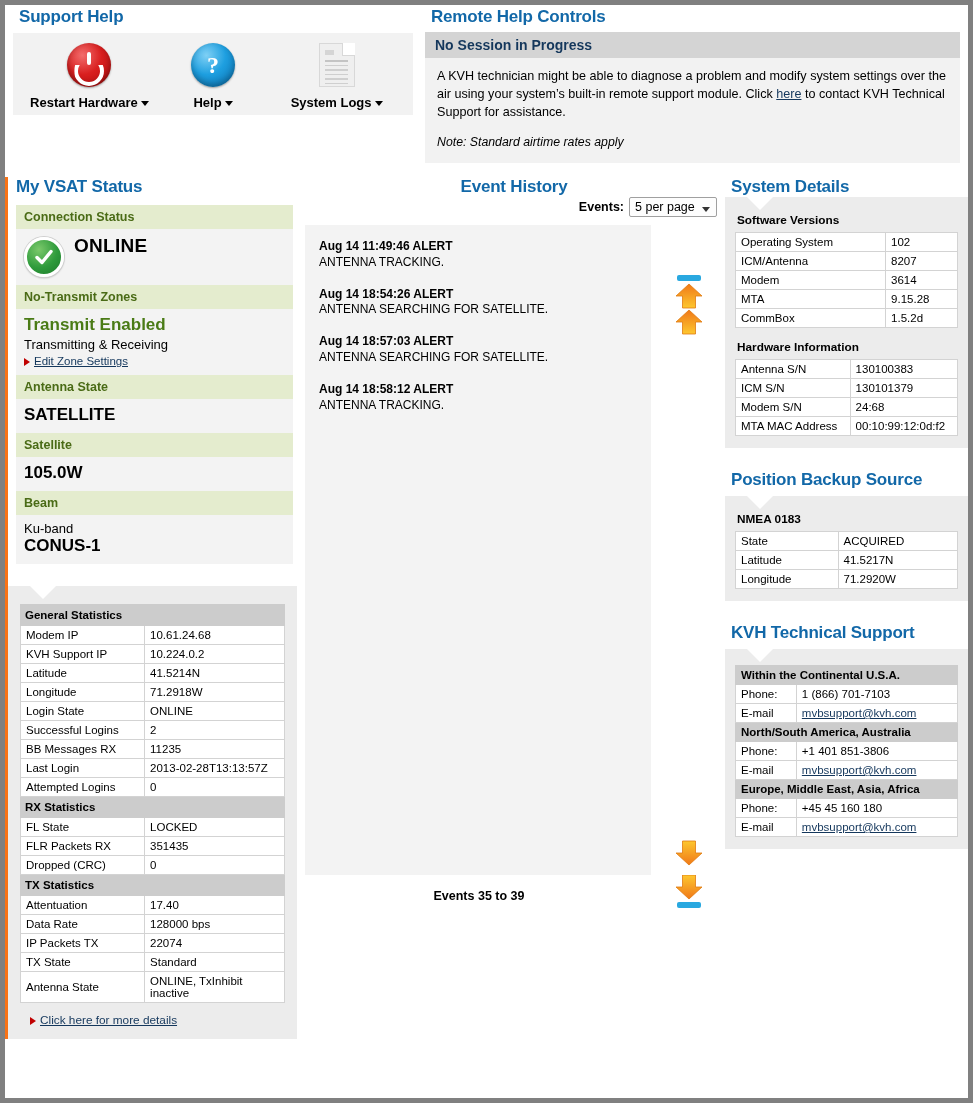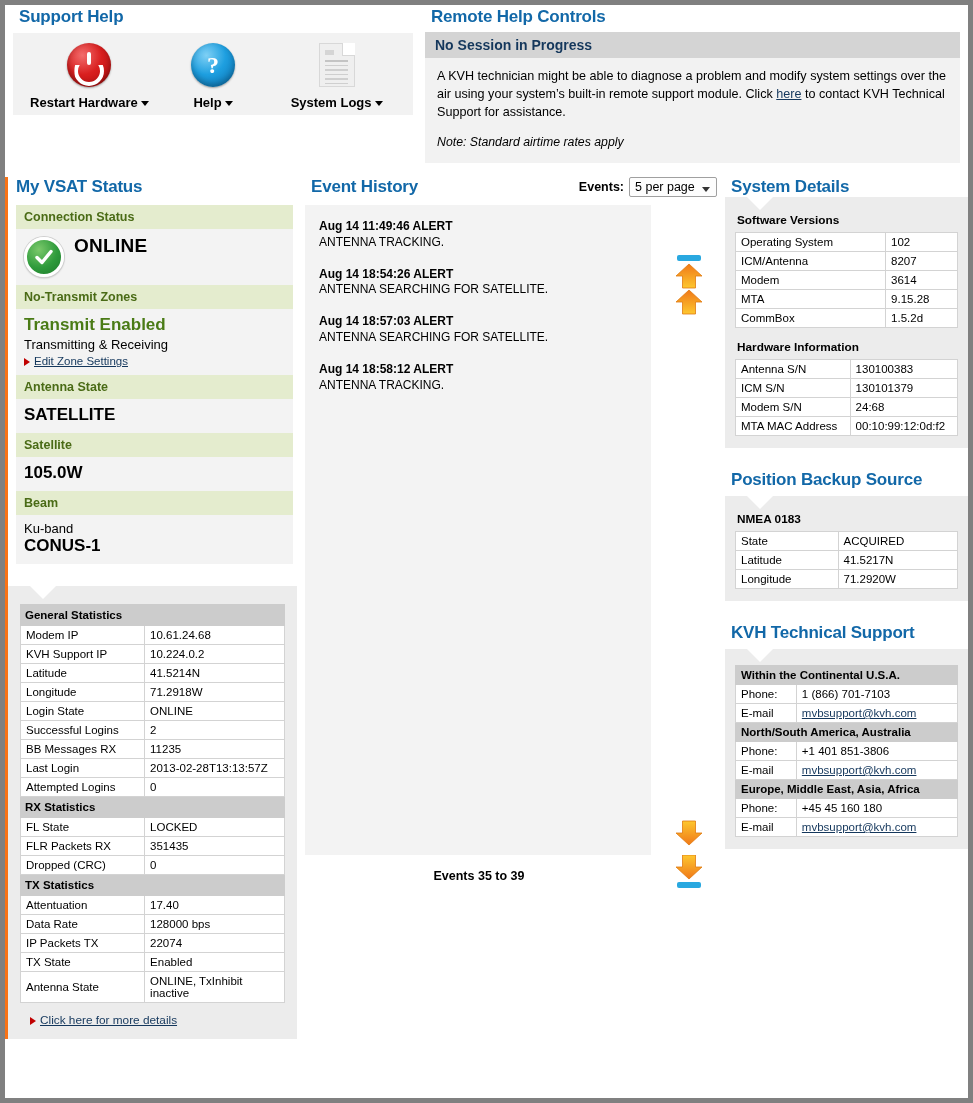--- a/index.html
+++ b/index.html
@@ -127,21 +127,21 @@
   table.dt tr.hdr td { background:#cccccc; border-color:#cccccc; font-weight:bold; font-size:11.5px;
                        padding:4px 4px; }
   table.dt tr.hdr td.blank { background:#cccccc; }
   .subhead { font-weight:bold; font-size:11.8px; margin:0 0 5px 2px; }
   .subhead.sp { margin-top:12px; }
 
   .more-details { margin:10px 0 0 10px; font-size:11.8px; }
   .more-details a { color:#14375c; }
 
   
-  .evt-header { display:flex; align-items:center; margin-bottom:8px; }
+  .evt-header { display:flex; align-items:center; margin-bottom:8px;flex-direction:column; }
   .evt-header .sec-title { margin-left:6px; }
   .evt-ctrl { margin-left:auto; display:flex; align-items:center; font-size:12.5px; font-weight:bold; }
   .evt-ctrl .lb { margin-right:5px; }
   .sel {
     border:1px solid #a0a0a0; background:#fdfdfd; border-radius:2px;
     font-size:12.5px; font-weight:normal; padding:2px 20px 2px 5px;
     position:relative; min-width:88px; display:inline-block;
   }
   .sel .dncaret { position:absolute; right:6px; top:9px;
       border-left:4px solid transparent; border-right:4px solid transparent; border-top:5px solid #333; }
@@ -346,21 +346,21 @@
         <tr>
                 <td class="k">Data Rate</td>
                 <td>128000 bps</td>
               </tr>
         <tr>
                 <td class="k">IP Packets TX</td>
                 <td>22074</td>
               </tr>
         <tr>
                 <td class="k">TX State</td>
-                <td>Enabled</td>
+                <td>Standard</td>
               </tr>
         <tr>
                 <td class="k">Antenna State</td>
                 <td>ONLINE, TxInhibit inactive</td>
               </tr>
       </tbody>
           </table>
 
       <div class="more-details"><span class="redtri"></span><a href="#">Click here for more details</a></div>
     </div>

